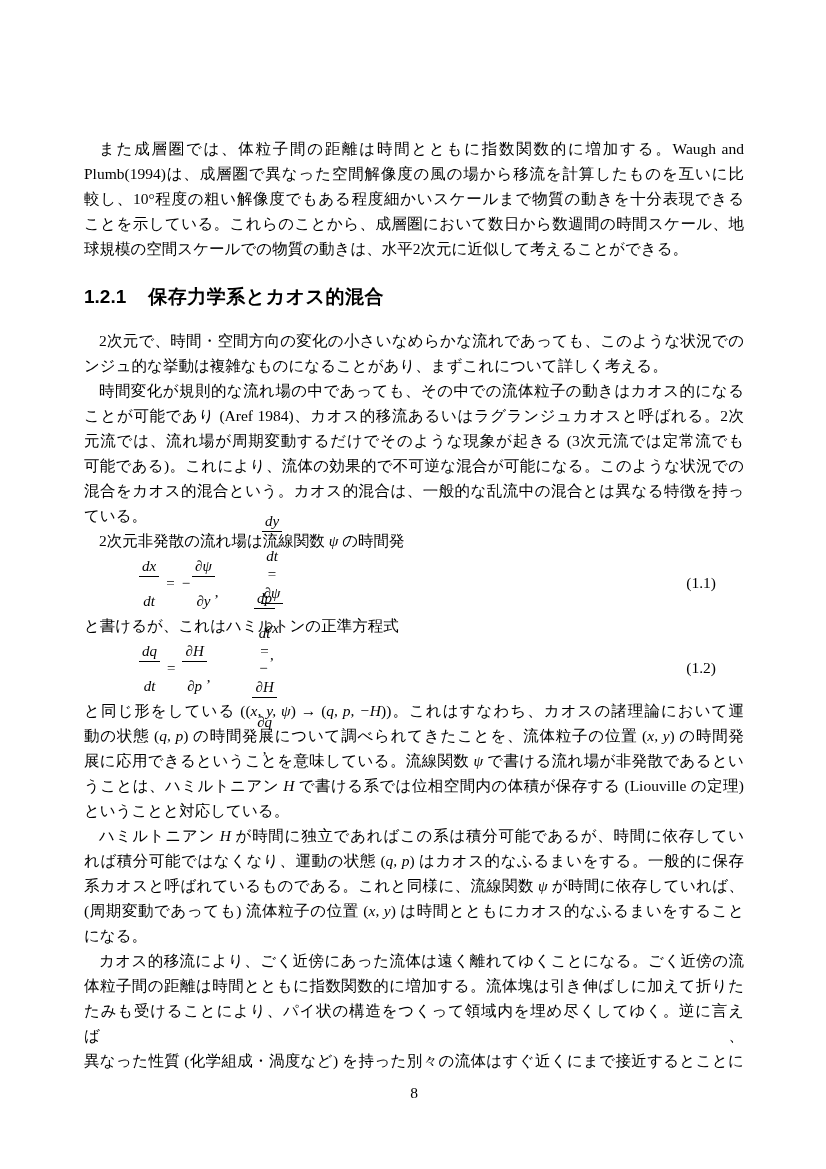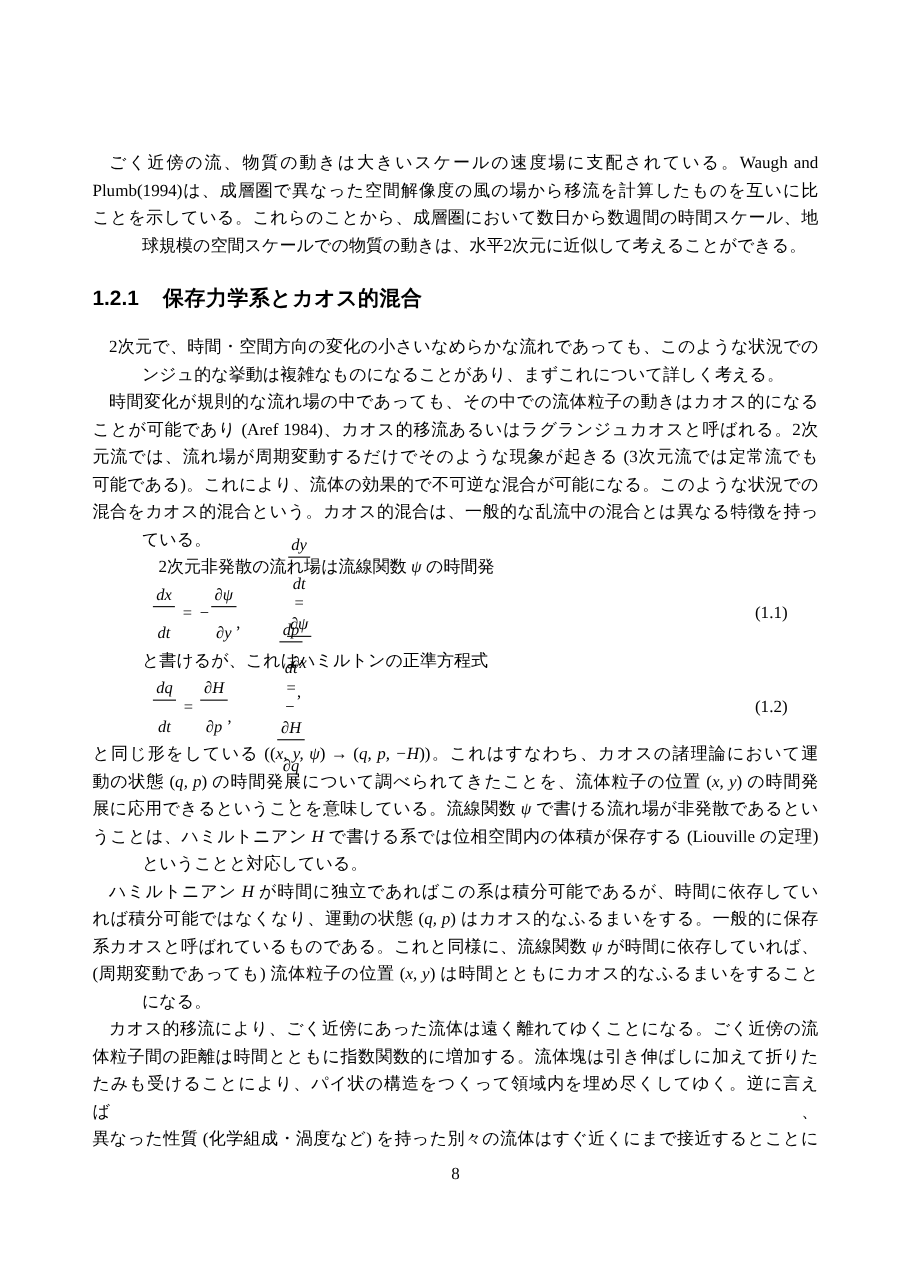--- a/index.html
+++ b/index.html
@@ -11,21 +11,21 @@
   }
   #sheet{
     position:absolute;left:84px;top:136px;width:660px;
   }
   .para{margin:0;}
   .line{
     font-size:15.5px;line-height:25px;
     text-align:justify;text-align-last:justify;
     white-space:normal;
   }
-  .line.end{text-align-last:left;margin-left:45px;}
+  .line.end{text-align-last:left;}
   .line.indent{text-indent:15px;}
   .mi{font-style:italic;}
   h2.heading{
     font-family:"Liberation Sans","DejaVu Sans",sans-serif;
     font-weight:bold;font-size:19px;line-height:24px;
     margin:24px 0 19px 0;letter-spacing:0.5px;
   }
   h2.heading .secnum{margin-right:22px;letter-spacing:0;}
   .eq{
     position:relative;display:flex;align-items:center;
@@ -46,22 +46,23 @@
     position:absolute;right:28px;top:50%;transform:translateY(-50%);
     font-style:normal;font-size:15.5px;
   }
   .pagenum{margin-top:10px;text-align:center;font-size:15.5px;line-height:20px;}
 </style>
 </head>
 <body>
 
 <main id="sheet">
     <div class="para">
-      <div class="line indent"><span>ごく近傍の流、物質の動きは大きいスケールの速度場に支配されている。Waugh and</span></div>
+      <div class="line indent"><span>また成層圏では、体粒子間の距離は時間とともに指数関数的に増加する。Waugh and</span></div>
       <div class="line"><span>Plumb(1994)は、成層圏で異なった空間解像度の風の場から移流を計算したものを互いに比</span></div>
+      <div class="line"><span>較し、10°程度の粗い解像度でもある程度細かいスケールまで物質の動きを十分表現できる</span></div>
       <div class="line"><span>ことを示している。これらのことから、成層圏において数日から数週間の時間スケール、地</span></div>
       <div class="line end"><span>球規模の空間スケールでの物質の動きは、水平2次元に近似して考えることができる。</span></div>
     </div>
     <h2 class="heading"><span class="secnum">1.2.1</span><span>保存力学系とカオス的混合</span></h2>
     <div class="para">
       <div class="line indent"><span>2次元で、時間・空間方向の変化の小さいなめらかな流れであっても、このような状況での</span></div>
       <div class="line end"><span>ンジュ的な挙動は複雑なものになることがあり、まずこれについて詳しく考える。</span></div>
     </div>
     <div class="para">
       <div class="line indent"><span>時間変化が規則的な流れ場の中であっても、その中での流体粒子の動きはカオス的になる</span></div>

